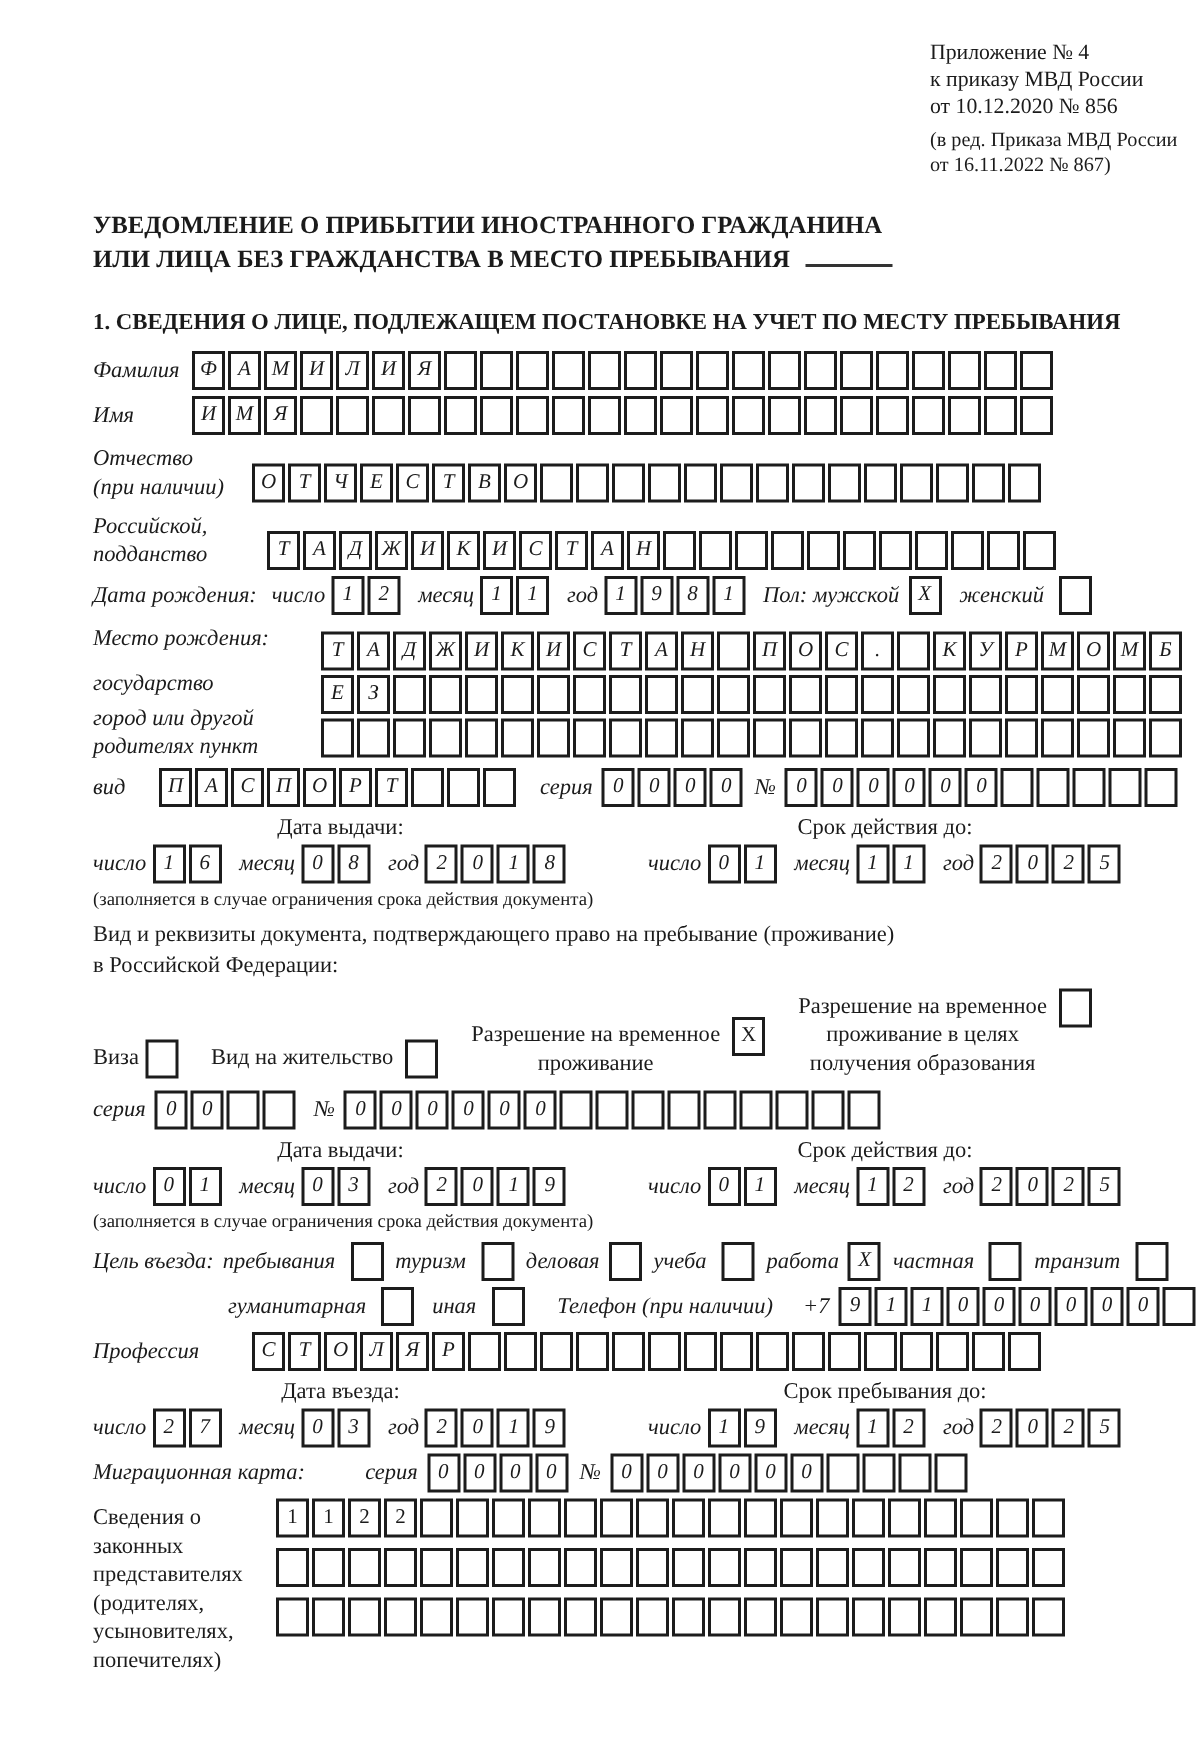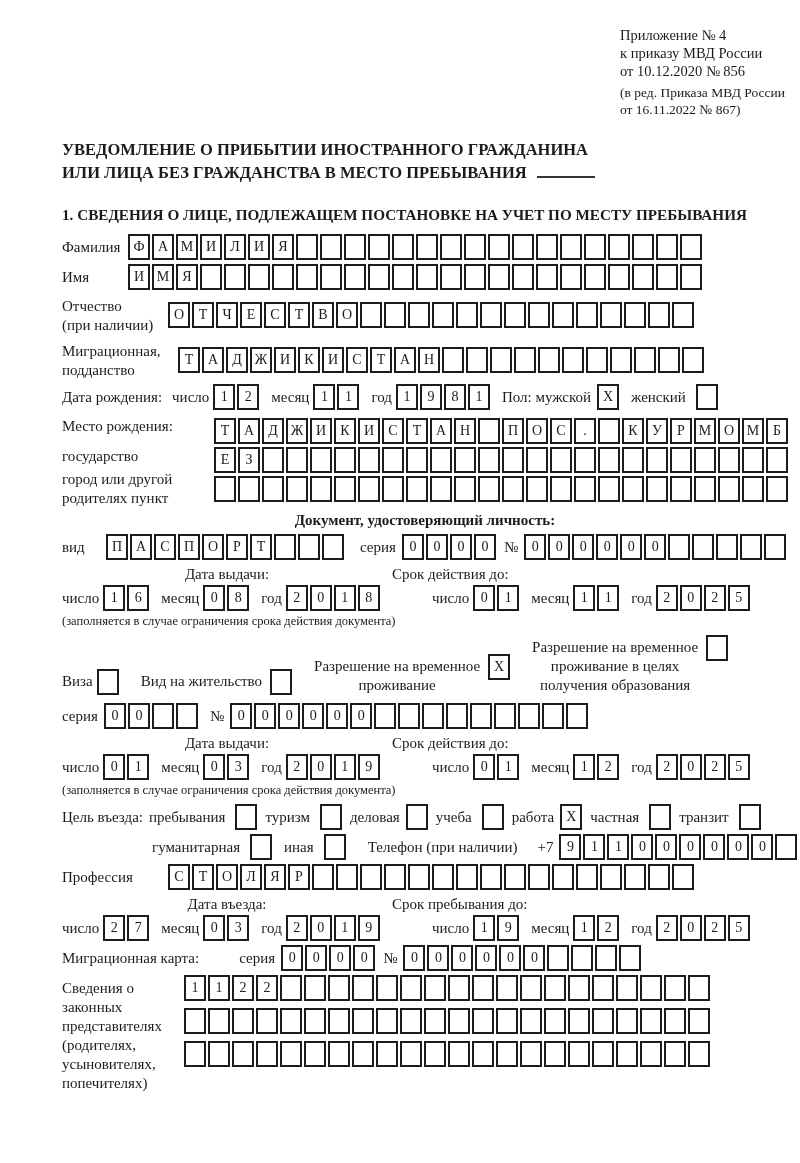--- a/index.html
+++ b/index.html
@@ -10,36 +10,36 @@
   .page{padding:26px 12px 0 62px;}
   
   .appendix{margin-left:558px;width:228px;line-height:18px;font-size:14.5px;}
   .appendix .ed{margin-top:4px;font-size:13.5px;line-height:17px;}
   .forma{margin-top:12px;text-align:right;padding-right:38px;font-weight:bold;font-size:16px;letter-spacing:.5px;}
   
   .title{margin-top:20px;font-weight:bold;font-size:16.5px;line-height:23px;}
   .uline{display:inline-block;width:58px;border-bottom:2.5px solid #333;margin-left:10px;vertical-align:baseline;}
   .sec{margin-top:22px;margin-bottom:10px;font-weight:bold;font-size:15.2px;}
   
-  .row{display:flex;align-items:center;margin-bottom:4px;white-space:nowrap;}
+  .row{display:flex;align-items:flex-end;margin-bottom:4px;white-space:nowrap;font-style:italic;}
   .lbl{line-height:26px;flex-shrink:0;}
   .lbl2{line-height:19px;padding-top:3px;}
   .boxes{white-space:nowrap;flex-shrink:0;}
   .cell{
     display:inline-block;box-sizing:content-box;width:18px;height:22px;border:2px solid #1c1c1c;
     margin-right:2px;text-align:center;font-size:14px;line-height:22px;background:#fff;vertical-align:top;
   }
   .stack .boxes{display:block;margin-bottom:3px;}
   .w66{width:66px}.w106{width:106px}.w116{width:116px}.w150{width:152px}
   .ml6{margin-left:6px}.ml10{margin-left:10px}.ml14{margin-left:14px}.ml20{margin-left:20px}.ml40{margin-left:40px}
   .grp .lbl{margin:0 4px 0 10px;}
   .grp .lbl:first-child{margin-left:0;}
   .dual-h{display:flex;font-size:15px;margin:6px 0 2px 0;}
   .dh-l{width:330px;text-align:center;}
-  .dh-r{flex:1;text-align:left;}
+  .dh-r{flex:1;text-align:center;}
   .cap{font-size:12.5px;text-align:left;padding-right:4px;margin:-1px 0 6px 0;}
   .intro{line-height:21px;margin-top:6px;}
   .opts{display:flex;align-items:flex-end;margin:4px 0 8px 0;}
   .opt{display:flex;align-items:flex-start;white-space:nowrap;}
   .optlbl{text-align:center;line-height:19px;padding-top:3px;}
   .opt .boxes{margin-left:8px;}
   .rep{display:flex;margin-top:2px;}
   .rep-lbl{width:122px;line-height:19px;flex-shrink:0;padding-top:4px;}
   .doc-head{text-align:center;font-weight:bold;font-size:15px;margin:4px 0 5px 0;}
 </style>
@@ -79,21 +79,21 @@
   <div class="row">
     <span class="lbl lbl2 w106">
       <span style="display:block">Отчество</span>
       <span style="display:block">(при наличии)</span>
     </span>
     <span class="boxes"><span class="cell">О</span><span class="cell">Т</span><span class="cell">Ч</span><span class="cell">Е</span><span class="cell">С</span><span class="cell">Т</span><span class="cell">В</span><span class="cell">О</span><span class="cell"></span><span class="cell"></span><span class="cell"></span><span class="cell"></span><span class="cell"></span><span class="cell"></span><span class="cell"></span><span class="cell"></span><span class="cell"></span><span class="cell"></span><span class="cell"></span><span class="cell"></span><span class="cell"></span><span class="cell"></span></span>
   </div>
 
   <div class="row">
     <span class="lbl lbl2 w116">
-      <span style="display:block">Миграционная,</span>
+      <span style="display:block">Российской,</span>
       <span style="display:block">подданство</span>
     </span>
     <span class="boxes"><span class="cell">Т</span><span class="cell">А</span><span class="cell">Д</span><span class="cell">Ж</span><span class="cell">И</span><span class="cell">К</span><span class="cell">И</span><span class="cell">С</span><span class="cell">Т</span><span class="cell">А</span><span class="cell">Н</span><span class="cell"></span><span class="cell"></span><span class="cell"></span><span class="cell"></span><span class="cell"></span><span class="cell"></span><span class="cell"></span><span class="cell"></span><span class="cell"></span><span class="cell"></span><span class="cell"></span></span>
   </div>
 
   <div class="row">
     <span class="lbl">Дата рождения:</span>
     <span class="grp" style="display:flex;margin-left:10px;">
       <span class="lbl">число</span>
       <span class="boxes"><span class="cell">1</span><span class="cell">2</span></span>
@@ -115,21 +115,20 @@
       <span style="display:block;padding-top:4px">город или другой</span>
       <span style="display:block">родителях пункт</span>
     </span>
     <span class="stack">
       <span class="boxes"><span class="cell">Т</span><span class="cell">А</span><span class="cell">Д</span><span class="cell">Ж</span><span class="cell">И</span><span class="cell">К</span><span class="cell">И</span><span class="cell">С</span><span class="cell">Т</span><span class="cell">А</span><span class="cell">Н</span><span class="cell"></span><span class="cell">П</span><span class="cell">О</span><span class="cell">С</span><span class="cell">.</span><span class="cell"></span><span class="cell">К</span><span class="cell">У</span><span class="cell">Р</span><span class="cell">М</span><span class="cell">О</span><span class="cell">М</span><span class="cell">Б</span></span>
       <span class="boxes"><span class="cell">Е</span><span class="cell">З</span><span class="cell"></span><span class="cell"></span><span class="cell"></span><span class="cell"></span><span class="cell"></span><span class="cell"></span><span class="cell"></span><span class="cell"></span><span class="cell"></span><span class="cell"></span><span class="cell"></span><span class="cell"></span><span class="cell"></span><span class="cell"></span><span class="cell"></span><span class="cell"></span><span class="cell"></span><span class="cell"></span><span class="cell"></span><span class="cell"></span><span class="cell"></span><span class="cell"></span></span>
       <span class="boxes"><span class="cell"></span><span class="cell"></span><span class="cell"></span><span class="cell"></span><span class="cell"></span><span class="cell"></span><span class="cell"></span><span class="cell"></span><span class="cell"></span><span class="cell"></span><span class="cell"></span><span class="cell"></span><span class="cell"></span><span class="cell"></span><span class="cell"></span><span class="cell"></span><span class="cell"></span><span class="cell"></span><span class="cell"></span><span class="cell"></span><span class="cell"></span><span class="cell"></span><span class="cell"></span><span class="cell"></span></span>
     </span>
   </div>
 
-  <div class="doc-head">Документ, удостоверяющий личность:</div>
 
   <div class="row">
     <span class="lbl" style="width:44px">вид</span>
     <span class="boxes"><span class="cell">П</span><span class="cell">А</span><span class="cell">С</span><span class="cell">П</span><span class="cell">О</span><span class="cell">Р</span><span class="cell">Т</span><span class="cell"></span><span class="cell"></span><span class="cell"></span></span>
     <span class="lbl ml14">серия</span>
     <span class="boxes ml6"><span class="cell">0</span><span class="cell">0</span><span class="cell">0</span><span class="cell">0</span></span>
     <span class="lbl ml6">№</span>
     <span class="boxes ml6"><span class="cell">0</span><span class="cell">0</span><span class="cell">0</span><span class="cell">0</span><span class="cell">0</span><span class="cell">0</span><span class="cell"></span><span class="cell"></span><span class="cell"></span><span class="cell"></span><span class="cell"></span></span>
   </div>
 
@@ -150,20 +149,24 @@
       <span class="lbl">число</span>
       <span class="boxes"><span class="cell">0</span><span class="cell">1</span></span>
       <span class="lbl">месяц</span>
       <span class="boxes"><span class="cell">1</span><span class="cell">1</span></span>
       <span class="lbl">год</span>
       <span class="boxes"><span class="cell">2</span><span class="cell">0</span><span class="cell">2</span><span class="cell">5</span></span>
     </span>
   </div>
   <div class="cap">(заполняется в случае ограничения срока действия документа)</div>
 
+  <div class="intro">
+    <div>Вид и реквизиты документа, подтверждающего право на пребывание (проживание)</div>
+    <div>в Российской Федерации:</div>
+  </div>
 
   <div class="opts">
     <span class="opt">
       <span class="optlbl">Виза</span>
       <span class="boxes" style="margin-left:4px"><span class="cell"></span></span>
     </span>
     <span class="opt ml20">
       <span class="optlbl">Вид на жительство</span>
       <span class="boxes"><span class="cell"></span></span>
     </span>

